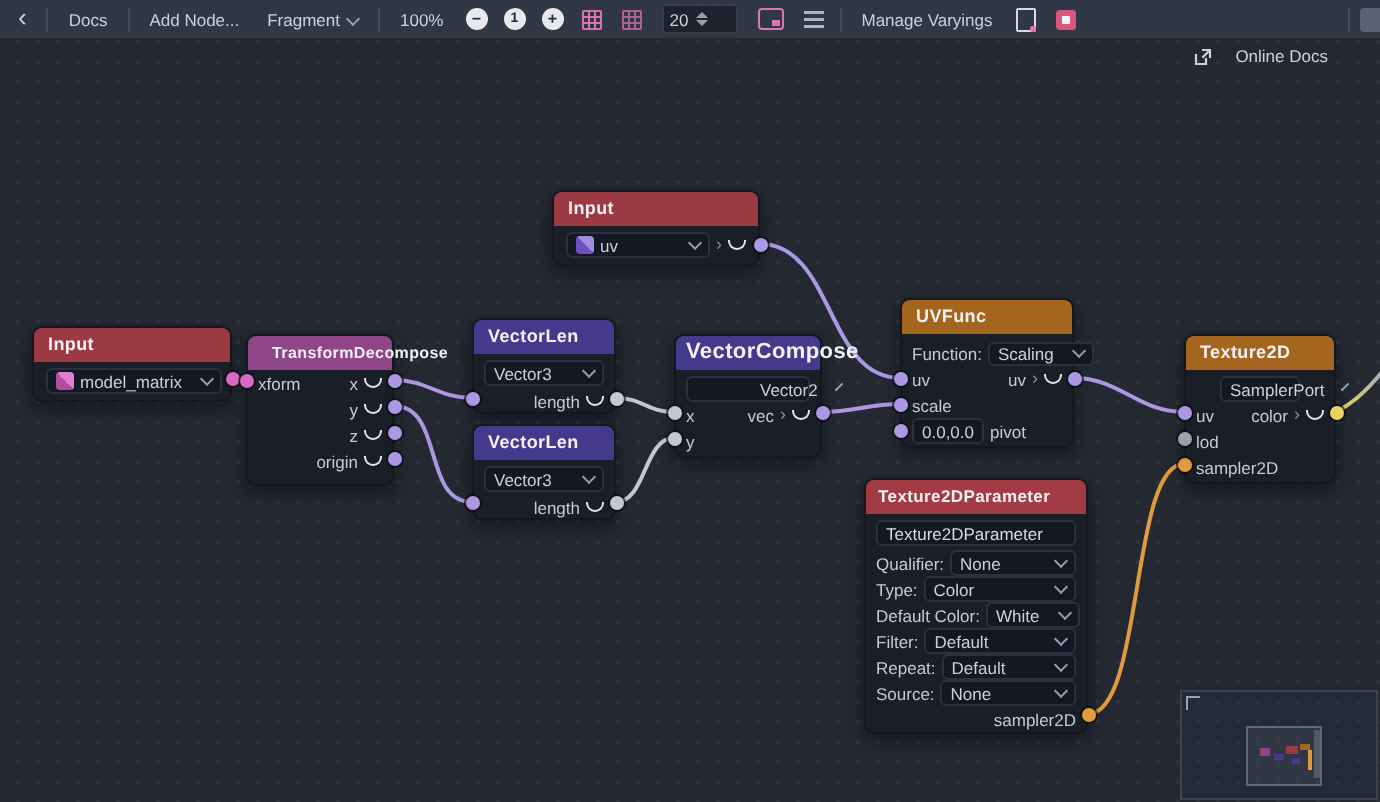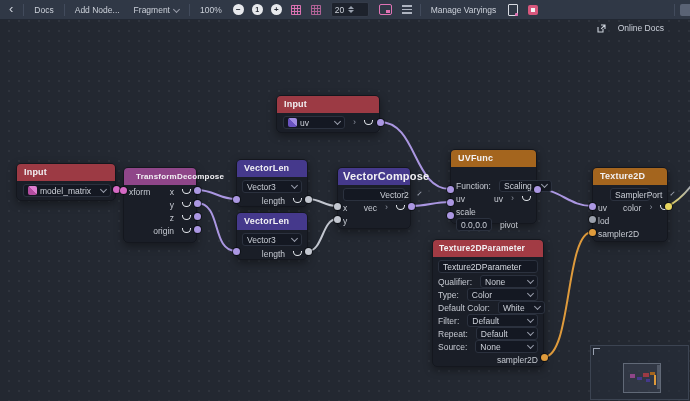--- a/index.html
+++ b/index.html
@@ -50,21 +50,21 @@
   .docs{display:flex;align-items:center;gap:12px;margin-top:37px;}
   .clip-icon{width:13px;height:12px;background:#5a6375;border-radius:2px;flex:0 0 auto;margin-right:-7px;}
   
   .node{position:absolute;background:rgba(26,30,39,.97);border:1px solid #14171e;
         border-radius:5px;z-index:2;box-shadow:0 3px 8px rgba(0,0,0,.4);box-sizing:border-box;}
   .title{height:17px;line-height:17px;padding:0 7px;border-radius:4px 4px 0 0;
          font-size:9px;font-weight:bold;color:#f2f1f4;letter-spacing:.2px;}
   .t-input{background:#9c3a44;} .t-xform{background:#8f4689;}
   .t-vec{background:#45398c;}  .t-tex{background:#a4651e;}  .t-param{background:#a23b44;}
   .nbody{padding:2px 6px 3px;}
-  .row{display:flex;align-items:center;height:13px;font-size:8.5px;color:#c6cad2;gap:8px;}
+  .row{display:flex;align-items:center;height:13px;font-size:8.5px;color:#c6cad2;gap:3px;}
   .row .sp{flex:1;}
   .lbl{white-space:nowrap;}
   .combo{display:flex;align-items:center;gap:3px;background:#141822;border:1px solid #2b313e;
          border-radius:3px;height:13px;box-sizing:border-box;padding:0 4px;font-size:8.5px;color:#ccd0d8;}
   .combo .sp{flex:1;}
   .combo.full{flex:1;}
   .combo-row{margin:3px 0 0;}
   .eye{width:7px;height:4px;border:1.6px solid #e2e5ea;border-top:none;border-radius:0 0 7px 7px;flex:0 0 auto;}
   .exp::before{content:"›";} .exp{color:#8d93a0;font-size:9px;line-height:1;flex:0 0 auto;}
   .ti{width:9px;height:9px;border-radius:2px;flex:0 0 auto;}
@@ -259,21 +259,21 @@
       <div class="row">
           <span class="lbl">y</span>
           <span class="sp"></span>
         </div>
     </div>
   </div>
 
   <div class="node" style="left:450px;top:149px;width:87px;height:75px">
     <div class="title t-tex">UVFunc</div>
     <div class="nbody" style="padding:0 5px 2px;">
-      <div class="row" style="margin-top:12px;">
+      <div class="row" style="margin-top:3px;">
           <span class="lbl">Function:</span>
         <div class="combo full" style="height:12px;">
           <span>Scaling</span>
             <span class="sp"></span>
             <span class="chev"></span>
         </div>
       </div>
       <div class="row">
           <span class="lbl">uv</span>
           <span class="sp"></span>

